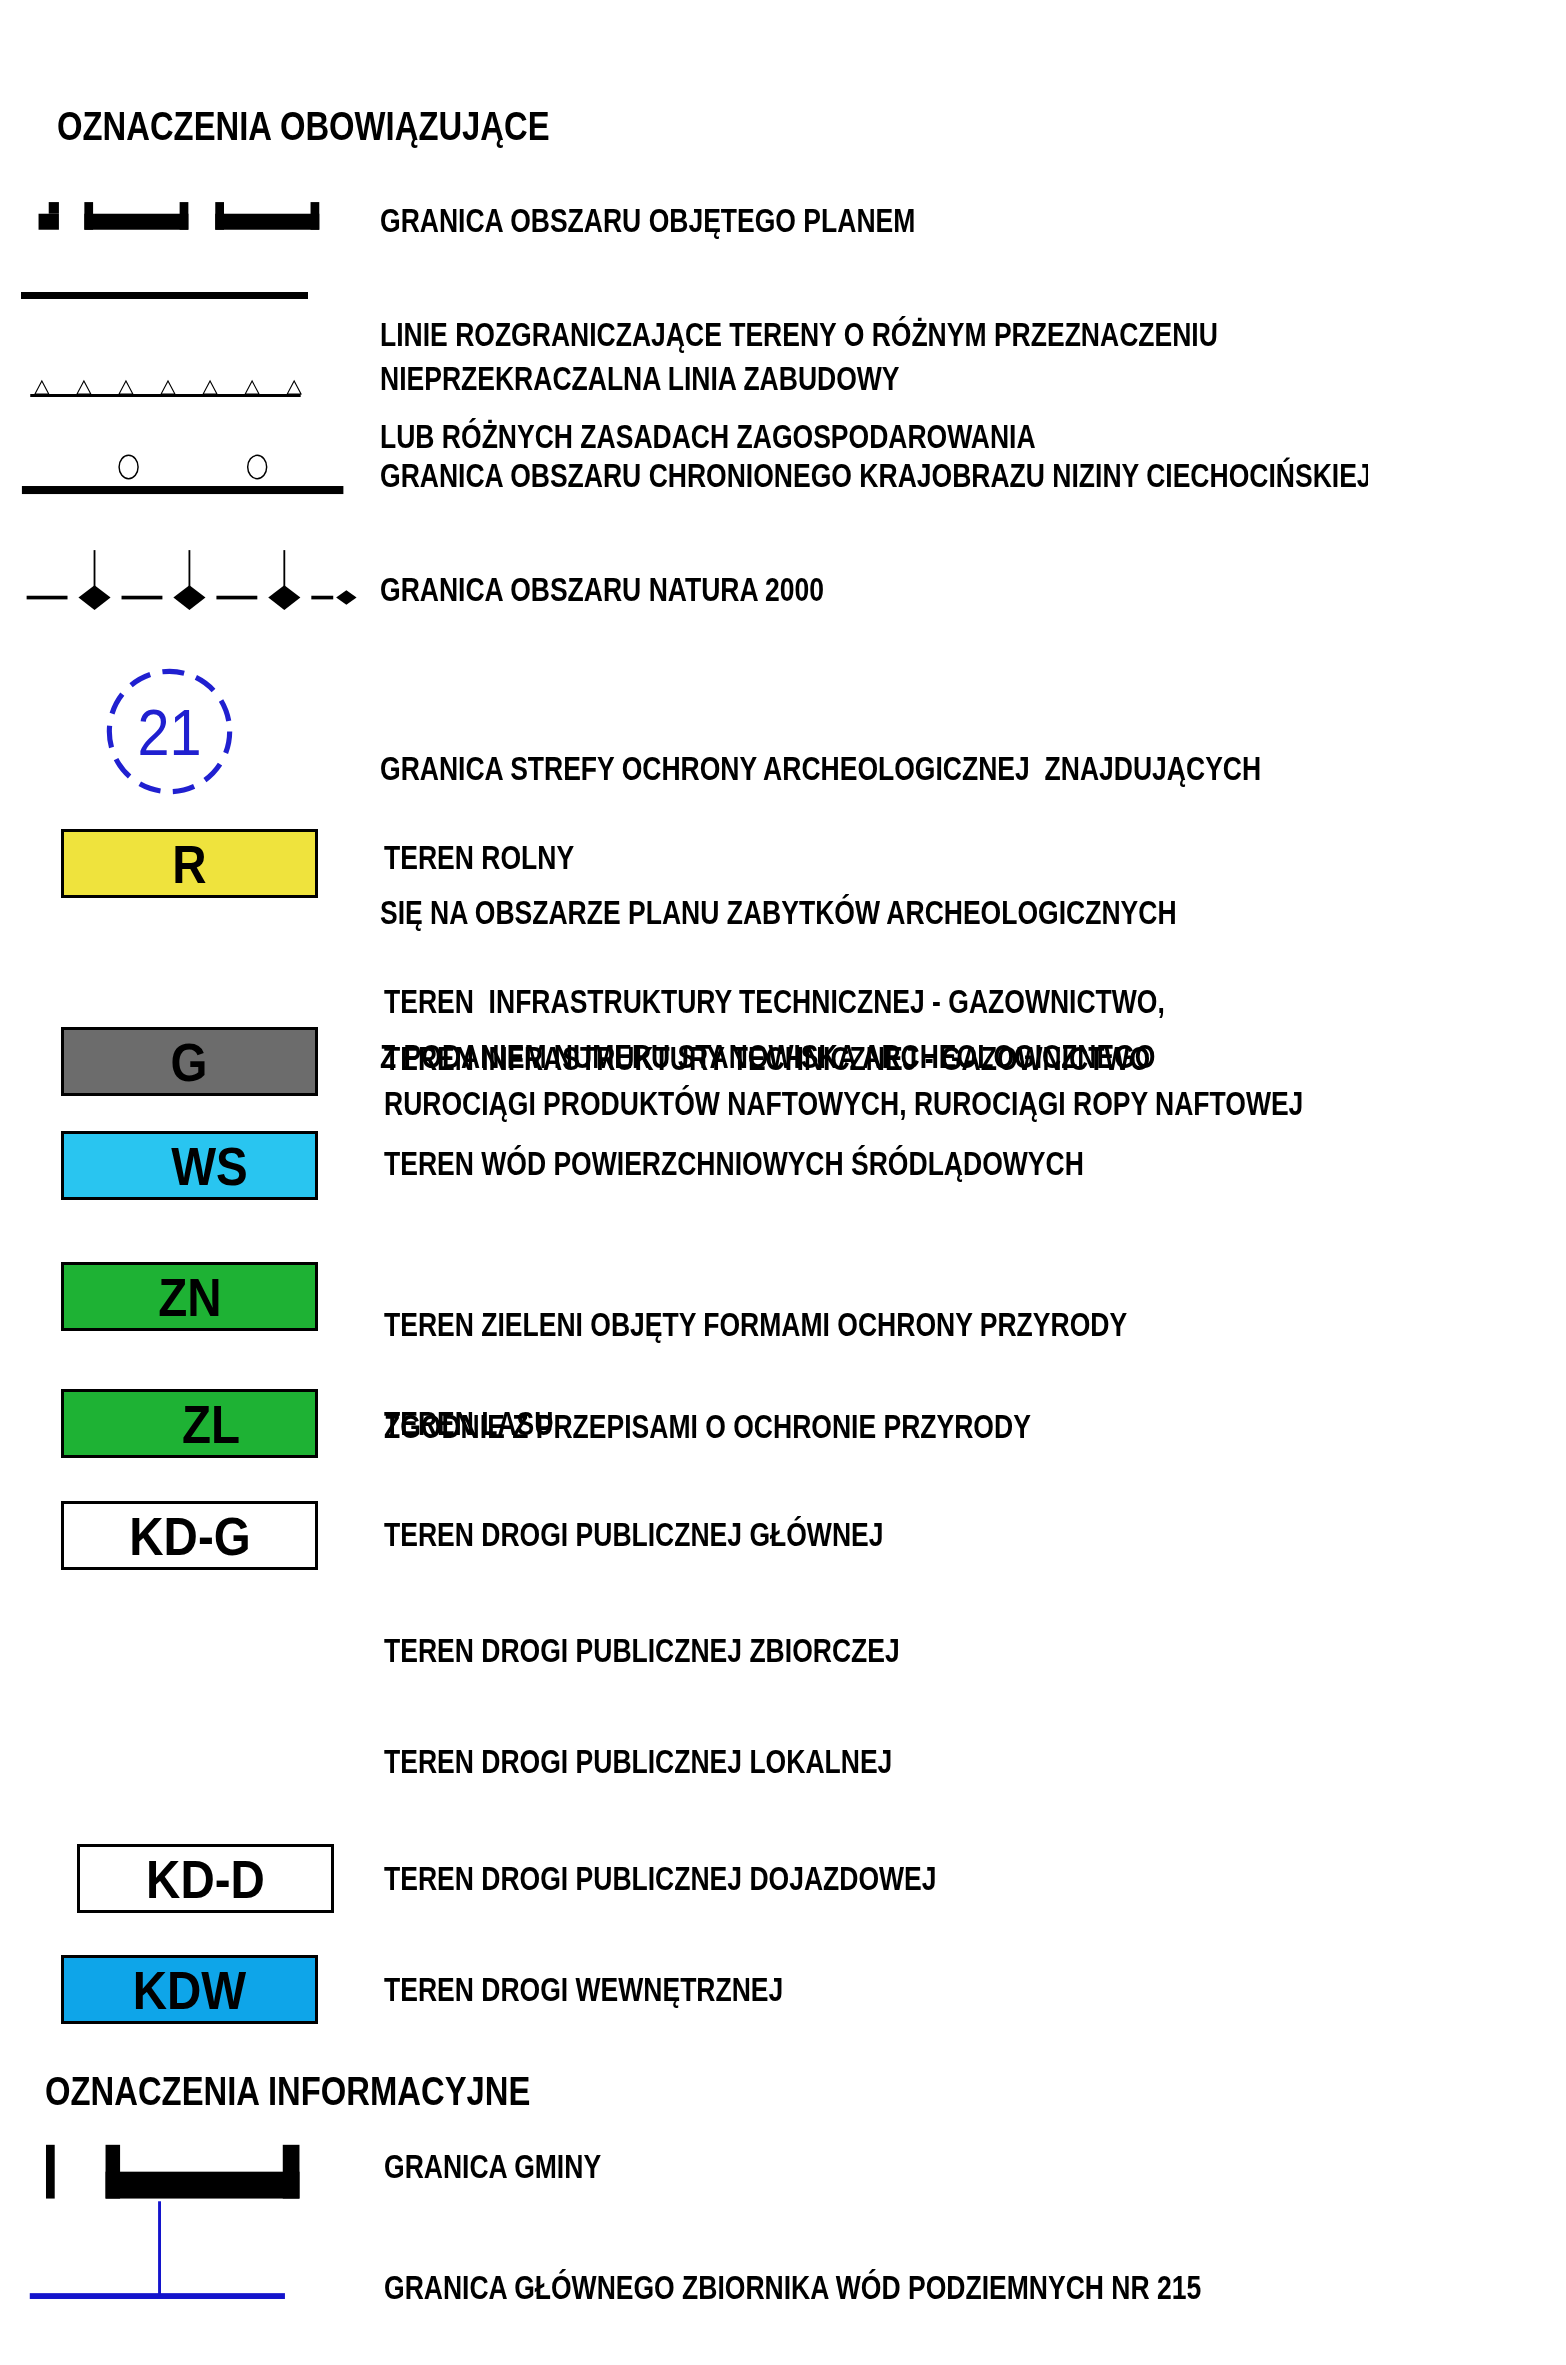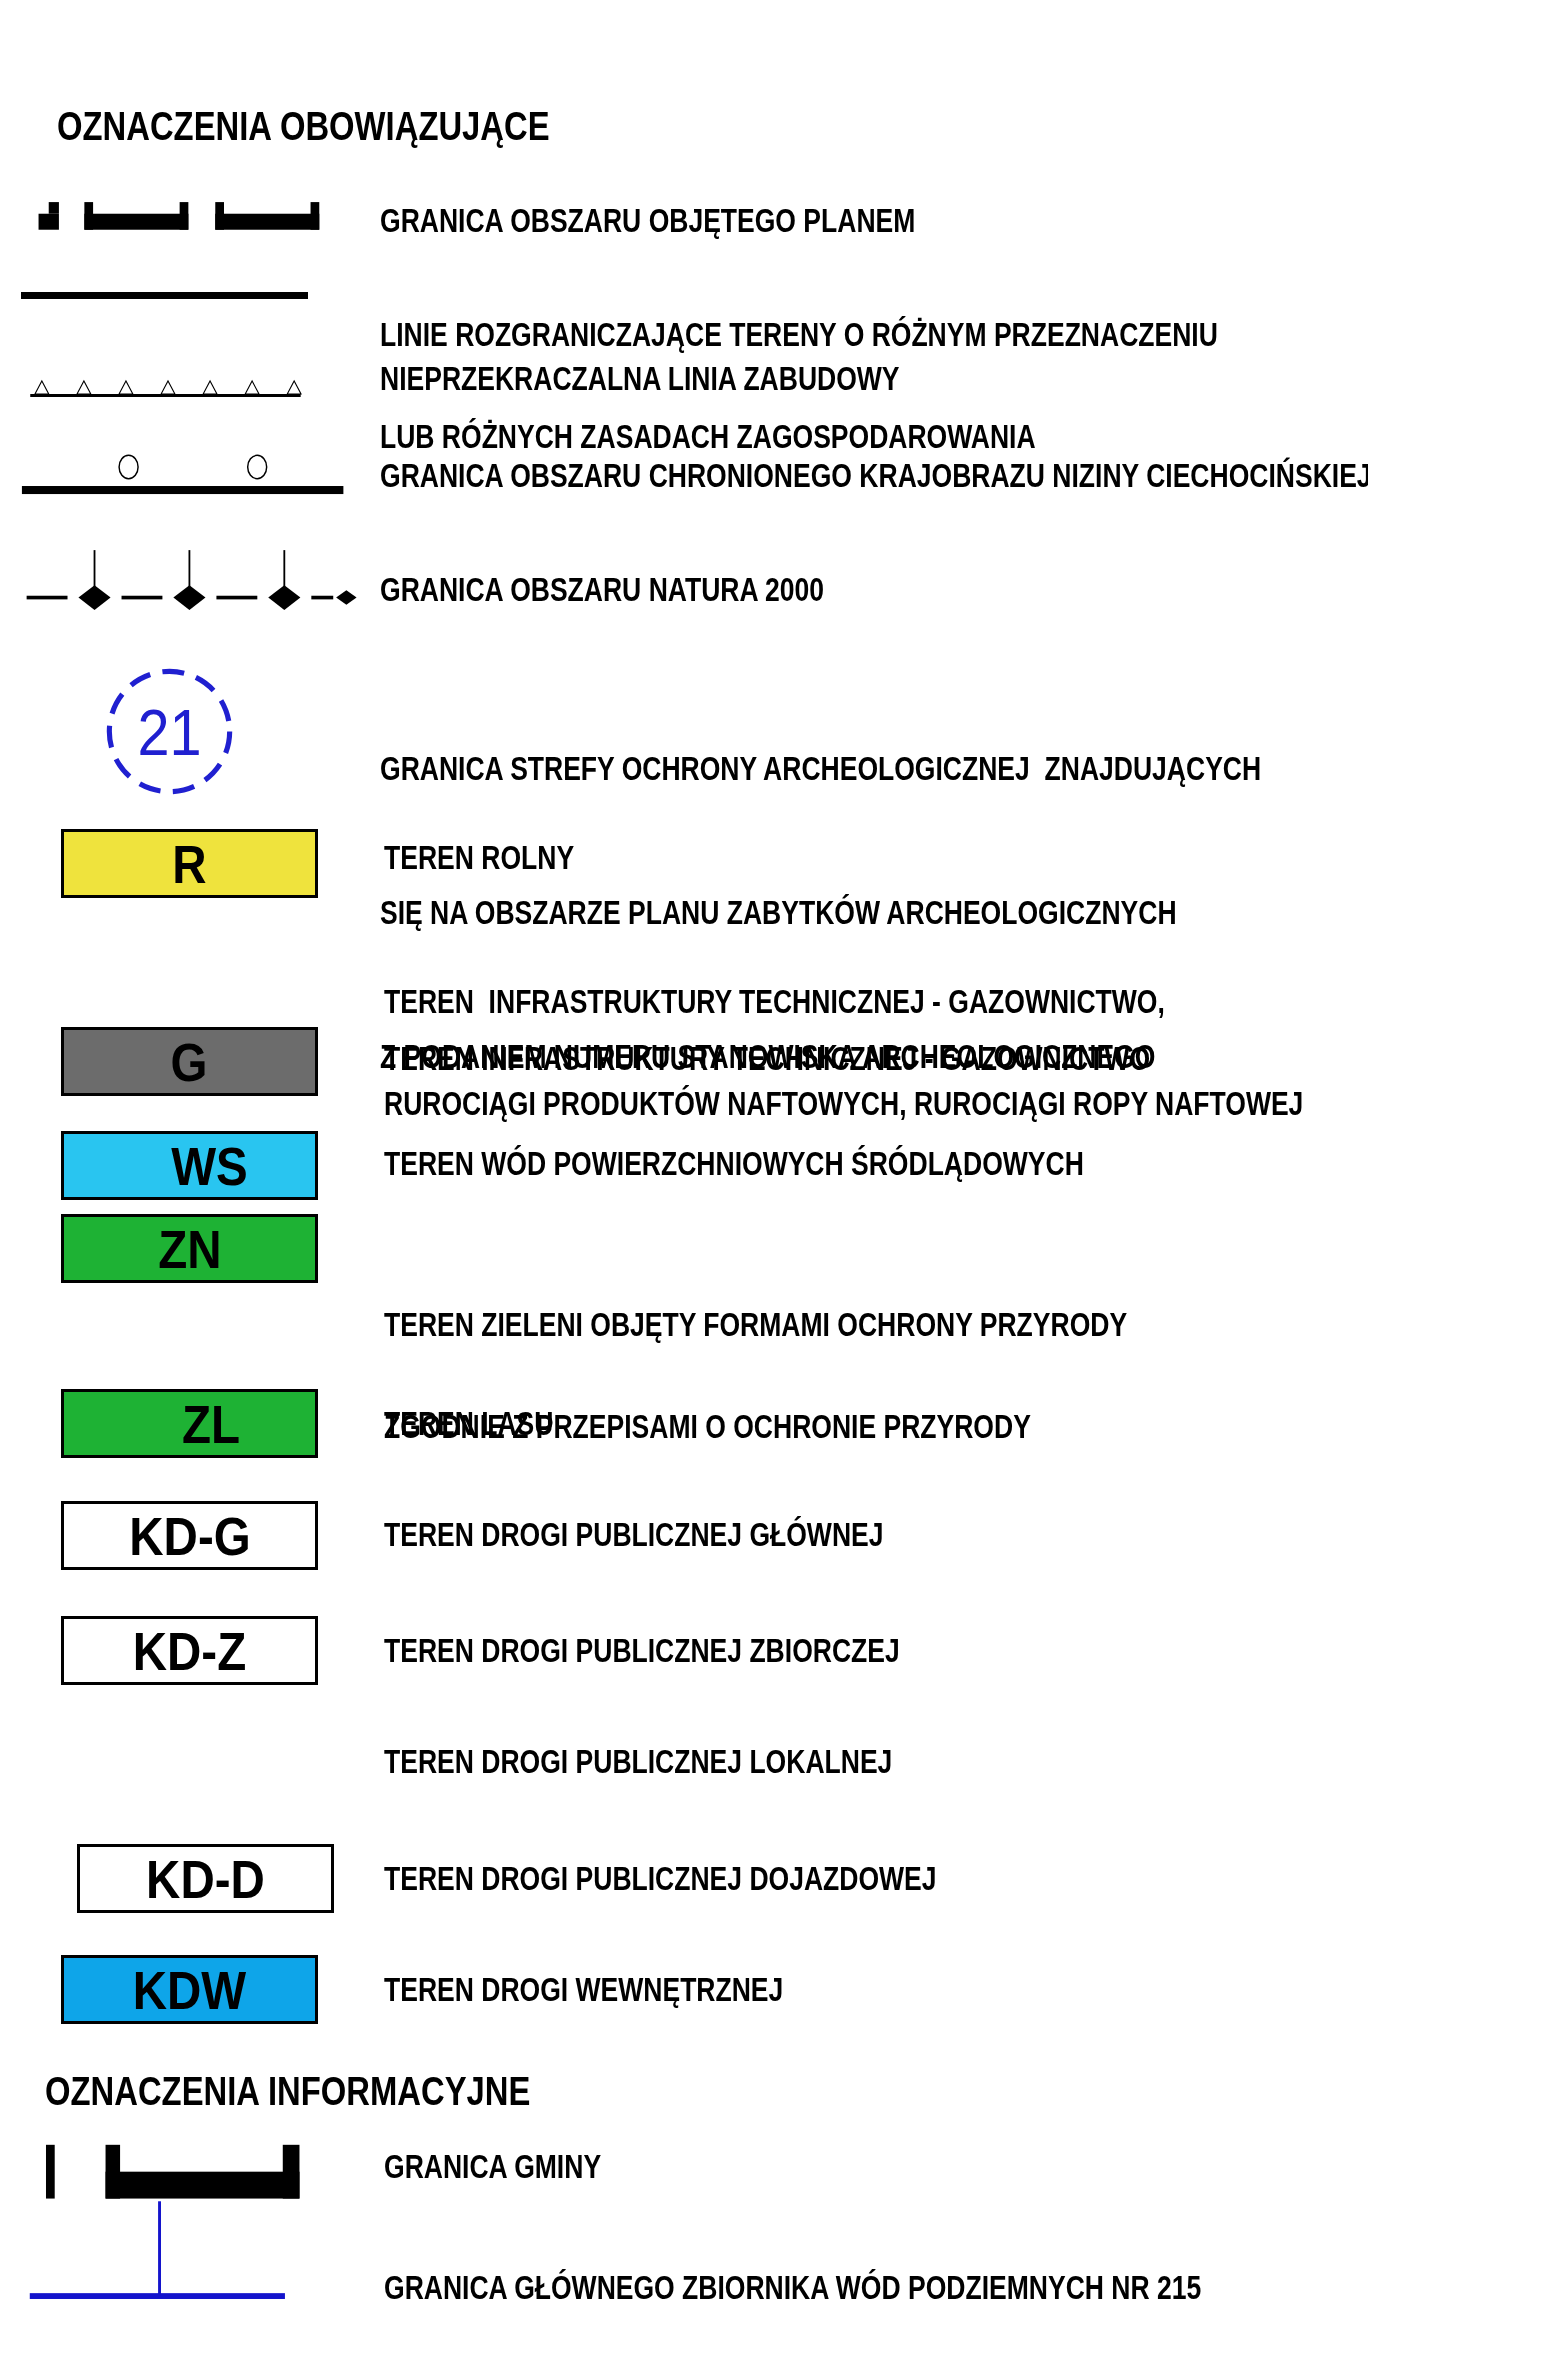--- a/index.html
+++ b/index.html
@@ -131,41 +131,38 @@
   <div class="zonebox bg-gray" style="top:1027px;">
     <span class="zcode">G</span>
   </div>
   <div class="t" style="left:384px;top:1041px;">TEREN INFRASTRUKTURY TECHNICZNEJ - GAZOWNICTWO</div>
 
   <div class="zonebox bg-cyan" style="top:1131px;">
     <span class="zcode">WS</span>
   </div>
   <div class="t" style="left:384px;top:1146px;">TEREN WÓD POWIERZCHNIOWYCH ŚRÓDLĄDOWYCH</div>
 
-  <div class="zonebox bg-green" style="top:1214px;">
+  <div class="zonebox bg-green" style="top:1262px;">
     <span class="zcode">ZN</span>
   </div>
   <div class="t" style="left:384px;top:1239px;">
     <span class="ln">TEREN ZIELENI OBJĘTY FORMAMI OCHRONY PRZYRODY</span>
     <span class="ln">ZGODNIE Z PRZEPISAMI O OCHRONIE PRZYRODY</span>
   </div>
 
   <div class="zonebox bg-green" style="top:1389px;padding-left:42px;">
     <span class="zcode">ZL</span>
   </div>
   <div class="t" style="left:384px;top:1406px;">TEREN LASU</div>
 
   <div class="zonebox bg-white" style="top:1501px;">
     <span class="zcode">KD-G</span>
   </div>
   <div class="t" style="left:384px;top:1517px;">TEREN DROGI PUBLICZNEJ GŁÓWNEJ</div>
 
-  <div class="zonebox bg-white" style="top:1616px;">
-    <span class="zcode">KD-Z</span>
-  </div>
   <div class="t" style="left:384px;top:1633px;">TEREN DROGI PUBLICZNEJ ZBIORCZEJ</div>
 
   <div class="t" style="left:384px;top:1744px;">TEREN DROGI PUBLICZNEJ LOKALNEJ</div>
 
   <div class="zonebox bg-white" style="top:1844px;margin-left:16px;">
     <span class="zcode">KD-D</span>
   </div>
   <div class="t" style="left:384px;top:1861px;">TEREN DROGI PUBLICZNEJ DOJAZDOWEJ</div>
 
   <div class="zonebox bg-lightgray" style="top:1955px;">

